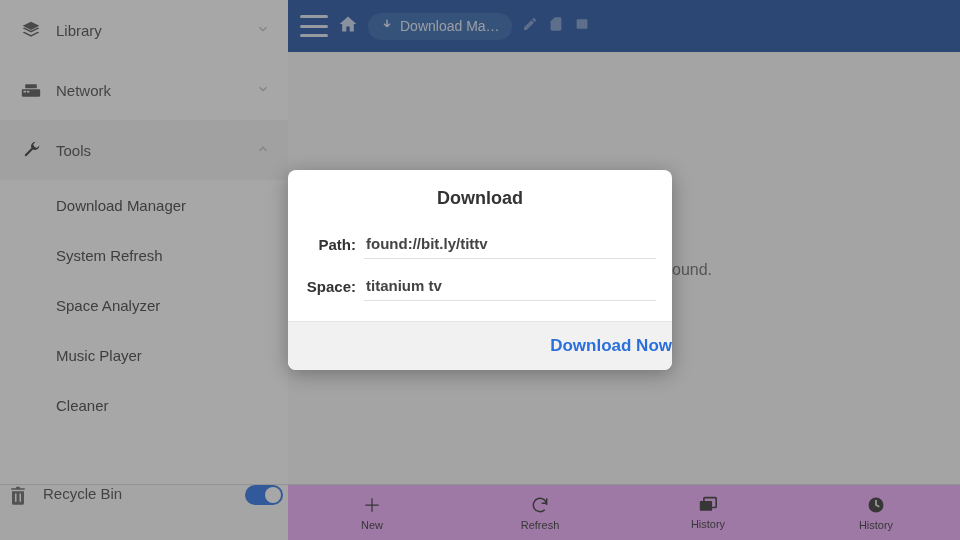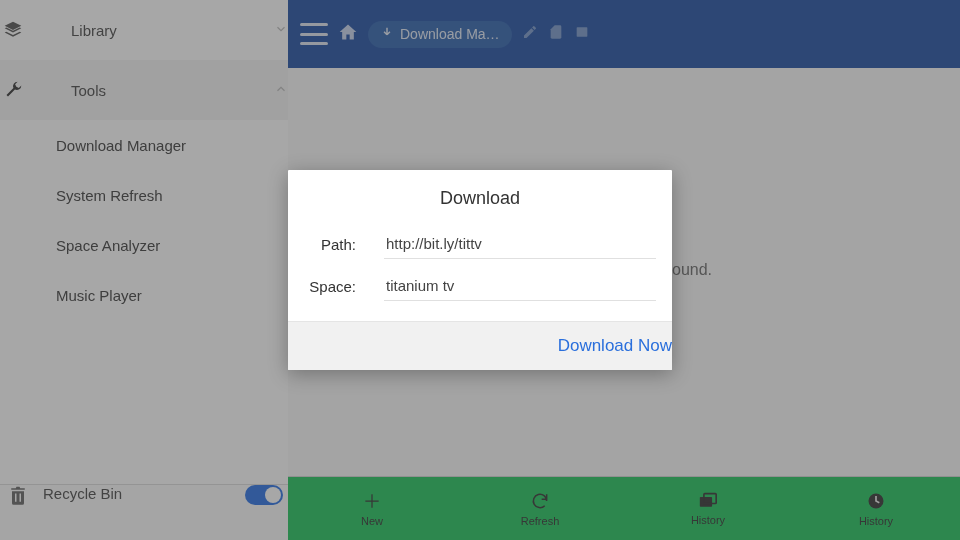--- a/index.html
+++ b/index.html
@@ -4,22 +4,22 @@
 <style>
   * { box-sizing: border-box; margin: 0; padding: 0; font-family: Arial, sans-serif; }
   html, body { width: 960px; height: 540px; overflow: hidden; }
   body { background: #fafafa; position: relative; }
 
   .sidebar {
     position: absolute; left: 0; top: 0; width: 288px; height: 540px;
     background: #ffffff;
   }
   .side-row {
-    display: flex; align-items: center; height: 60px; padding: 0 0;
-    color: #4a4a4a; font-size: 15px; cursor: pointer; gap: 33px;
+    display: flex; align-items: center; height: 60px; padding: 0 18px;
+    color: #4a4a4a; font-size: 15px; cursor: pointer;
   }
   .side-row .ic { width: 26px; display: flex; justify-content: center; color: #555; }
   .side-row .lbl { flex: 1; margin-left: 12px; }
   .side-row .chev { color: #bbb; }
   .tools-row { background: #f4f4f4; }
   .sub-item {
     display: flex; align-items: center; height: 50px; padding-left: 56px;
     color: #404040; font-size: 15px; cursor: pointer;
   }
 
@@ -36,59 +36,60 @@
   .toggle::after {
     content: ""; position: absolute; right: 2px; top: 2px; width: 16px; height: 16px;
     background: #fff; border-radius: 50%;
   }
 
   .main {
     position: absolute; left: 288px; top: 0; right: 0; height: 540px;
     background: #fafafa;
   }
   .topbar {
-    height: 68px; background: #2151a4; display: flex; align-items: center;
+    height: 52px; background: #2151a4; display: flex; align-items: center;
     padding: 0 12px; gap: 10px; color: #dfe6f2;
   }
   .hamburger { width: 28px; height: 22px; display: flex; flex-direction: column; justify-content: space-between; cursor: pointer; }
   .hamburger span { height: 3px; background: #dfe6f2; border-radius: 2px; }
   .home-ic { color: #c9d6ef; }
   .tab-pill {
     display: flex; align-items: center; gap: 6px;
     background: #3164b0; border-radius: 16px; padding: 5px 12px;
     color: #e4ecf8; font-size: 14px; max-width: 150px;
   }
   .tab-pill .tlabel { overflow: hidden; text-overflow: ellipsis; white-space: nowrap; }
 
   .content {
     position: absolute; top: 56px; left: 0; right: 0; bottom: 56px;
     display: flex; align-items: center; justify-content: center;
   }
   .no-task { color: #6b6b6b; font-size: 16px; }
 
   .bottom-actions {
-    position: absolute; bottom: 0; left: 0; right: 0; height: 64px;
-    background: #22c55e; border-top: 1px solid #d5d5d5;
+    position: absolute; bottom: 0; left: 0; right: 0; height: 56px;
+    background: #f0abfc; border-top: 1px solid #d5d5d5;
     display: flex;
     align-items: center;
   }
   .act { flex: 1; display: flex; flex-direction: column; align-items: center; justify-content: center; gap: 4px; color: #333; cursor: pointer; }
   .act .al { font-size: 11px; }
   .act svg { color: #333; }
 
   .scrim {
     position: absolute; inset: 0; background: rgba(60,60,60,0.45);
     display: flex; align-items: center; justify-content: center;
   }
   .dialog {
-    width: 384px; background: #fff; border-radius: 1px; box-shadow: 0 4px 20px rgba(0,0,0,0.3);
+    width: 384px; background: #fff; border-radius: 8px; box-shadow: 0 4px 20px rgba(0,0,0,0.3);
     overflow: hidden;
+    font-weight: bold;
   }
   .dialog-title { font-size: 18px; color: #333; text-align: center; padding: 18px 0 14px; }
-  .field-row { display: flex; align-items: center; padding: 6px 16px; gap: 28px; }
+  .field-row { display: flex; align-items: center; padding: 6px 16px; gap: 8px; }
   .field-label { width: 52px; text-align: right; color: #333; font-size: 15px; }
   .field-value { flex: 1; color: #444; font-size: 15px; padding: 6px 2px; border-bottom: 1px solid #e0e0e0; }
   .dialog-action {
     margin-top: 14px; background: #f1f1f1; border-top: 1px solid #e5e5e5;
     text-align: right; padding: 14px 0; color: #2a6fdc; font-size: 17px; cursor: pointer;
   }
 </style>
 </head>
 <body>
 
@@ -99,20 +100,36 @@
           <path d="M12 2l10 5-10 5L2 7l10-5zm0 11l8-4 2 1-10 5L2 10l2-1 8 4zm0 5l8-4 2 1-10 5L2 15l2-1 8 4z"></path>
         </svg>
     </span>
     <span class="lbl">Library</span>
     <span class="chev">
       <svg width="14" height="14" viewBox="0 0 24 24" fill="none" stroke="#bbb" stroke-width="2">
           <path d="M6 9l6 6 6-6"></path>
         </svg>
     </span>
   </div>
+  <div class="side-row">
+    <span class="ic">
+      <svg width="20" height="16" viewBox="0 0 24 18" fill="#555">
+          <rect x="1" y="8" width="22" height="9" rx="1"></rect>
+          <rect x="3" y="10" width="3" height="2" fill="#fff"></rect>
+          <rect x="7" y="10" width="3" height="2" fill="#fff"></rect>
+          <rect x="5" y="2" width="14" height="5" rx="1"></rect>
+        </svg>
+    </span>
+    <span class="lbl">Network</span>
+    <span class="chev">
+      <svg width="14" height="14" viewBox="0 0 24 24" fill="none" stroke="#bbb" stroke-width="2">
+          <path d="M6 9l6 6 6-6"></path>
+        </svg>
+    </span>
+  </div>
   <div class="side-row tools-row">
     <span class="ic">
       <svg width="20" height="20" viewBox="0 0 24 24" fill="#333">
           <path d="M22 6.5a5.5 5.5 0 01-7.7 5L6 19.8 4.2 18l8.3-8.3A5.5 5.5 0 0117.5 2l-3 3 1.5 3 3 1.5 3-3z"></path>
         </svg>
     </span>
     <span class="lbl">Tools</span>
     <span class="chev">
       <svg width="14" height="14" viewBox="0 0 24 24" fill="none" stroke="#bbb" stroke-width="2">
           <path d="M6 15l6-6 6 6"></path>
@@ -123,20 +140,23 @@
       <span>Download Manager</span>
     </div>
   <div class="sub-item">
       <span>System Refresh</span>
     </div>
   <div class="sub-item">
       <span>Space Analyzer</span>
     </div>
   <div class="sub-item">
       <span>Music Player</span>
+    </div>
+  <div class="sub-item">
+      <span>Cleaner</span>
     </div>
 
   <div class="sidebar-bottom">
     <span class="ic">
       <svg width="18" height="20" viewBox="0 0 24 26" fill="#666">
           <path d="M4 8h16v16a2 2 0 01-2 2H6a2 2 0 01-2-2V8zm4 3v11h2V11H8zm6 0v11h2V11h-2zM3 4h6l1-2h4l1 2h6v2H3V4z"></path>
         </svg>
     </span>
     <span class="lbl">Recycle Bin</span>
     <div class="toggle"></div>
@@ -212,21 +232,21 @@
       <span class="al">History</span>
     </div>
   </div>
 </div>
 
 <div class="scrim">
   <div class="dialog">
     <div class="dialog-title">Download</div>
     <div class="field-row">
       <div class="field-label">Path:</div>
-      <div class="field-value">http://bit.ly/tittv</div>
+      <div class="field-value">found://bit.ly/tittv</div>
     </div>
     <div class="field-row">
       <div class="field-label">Space:</div>
       <div class="field-value">titanium tv</div>
     </div>
     <div class="dialog-action">Download Now</div>
   </div>
 </div>
 
 </body></html>

